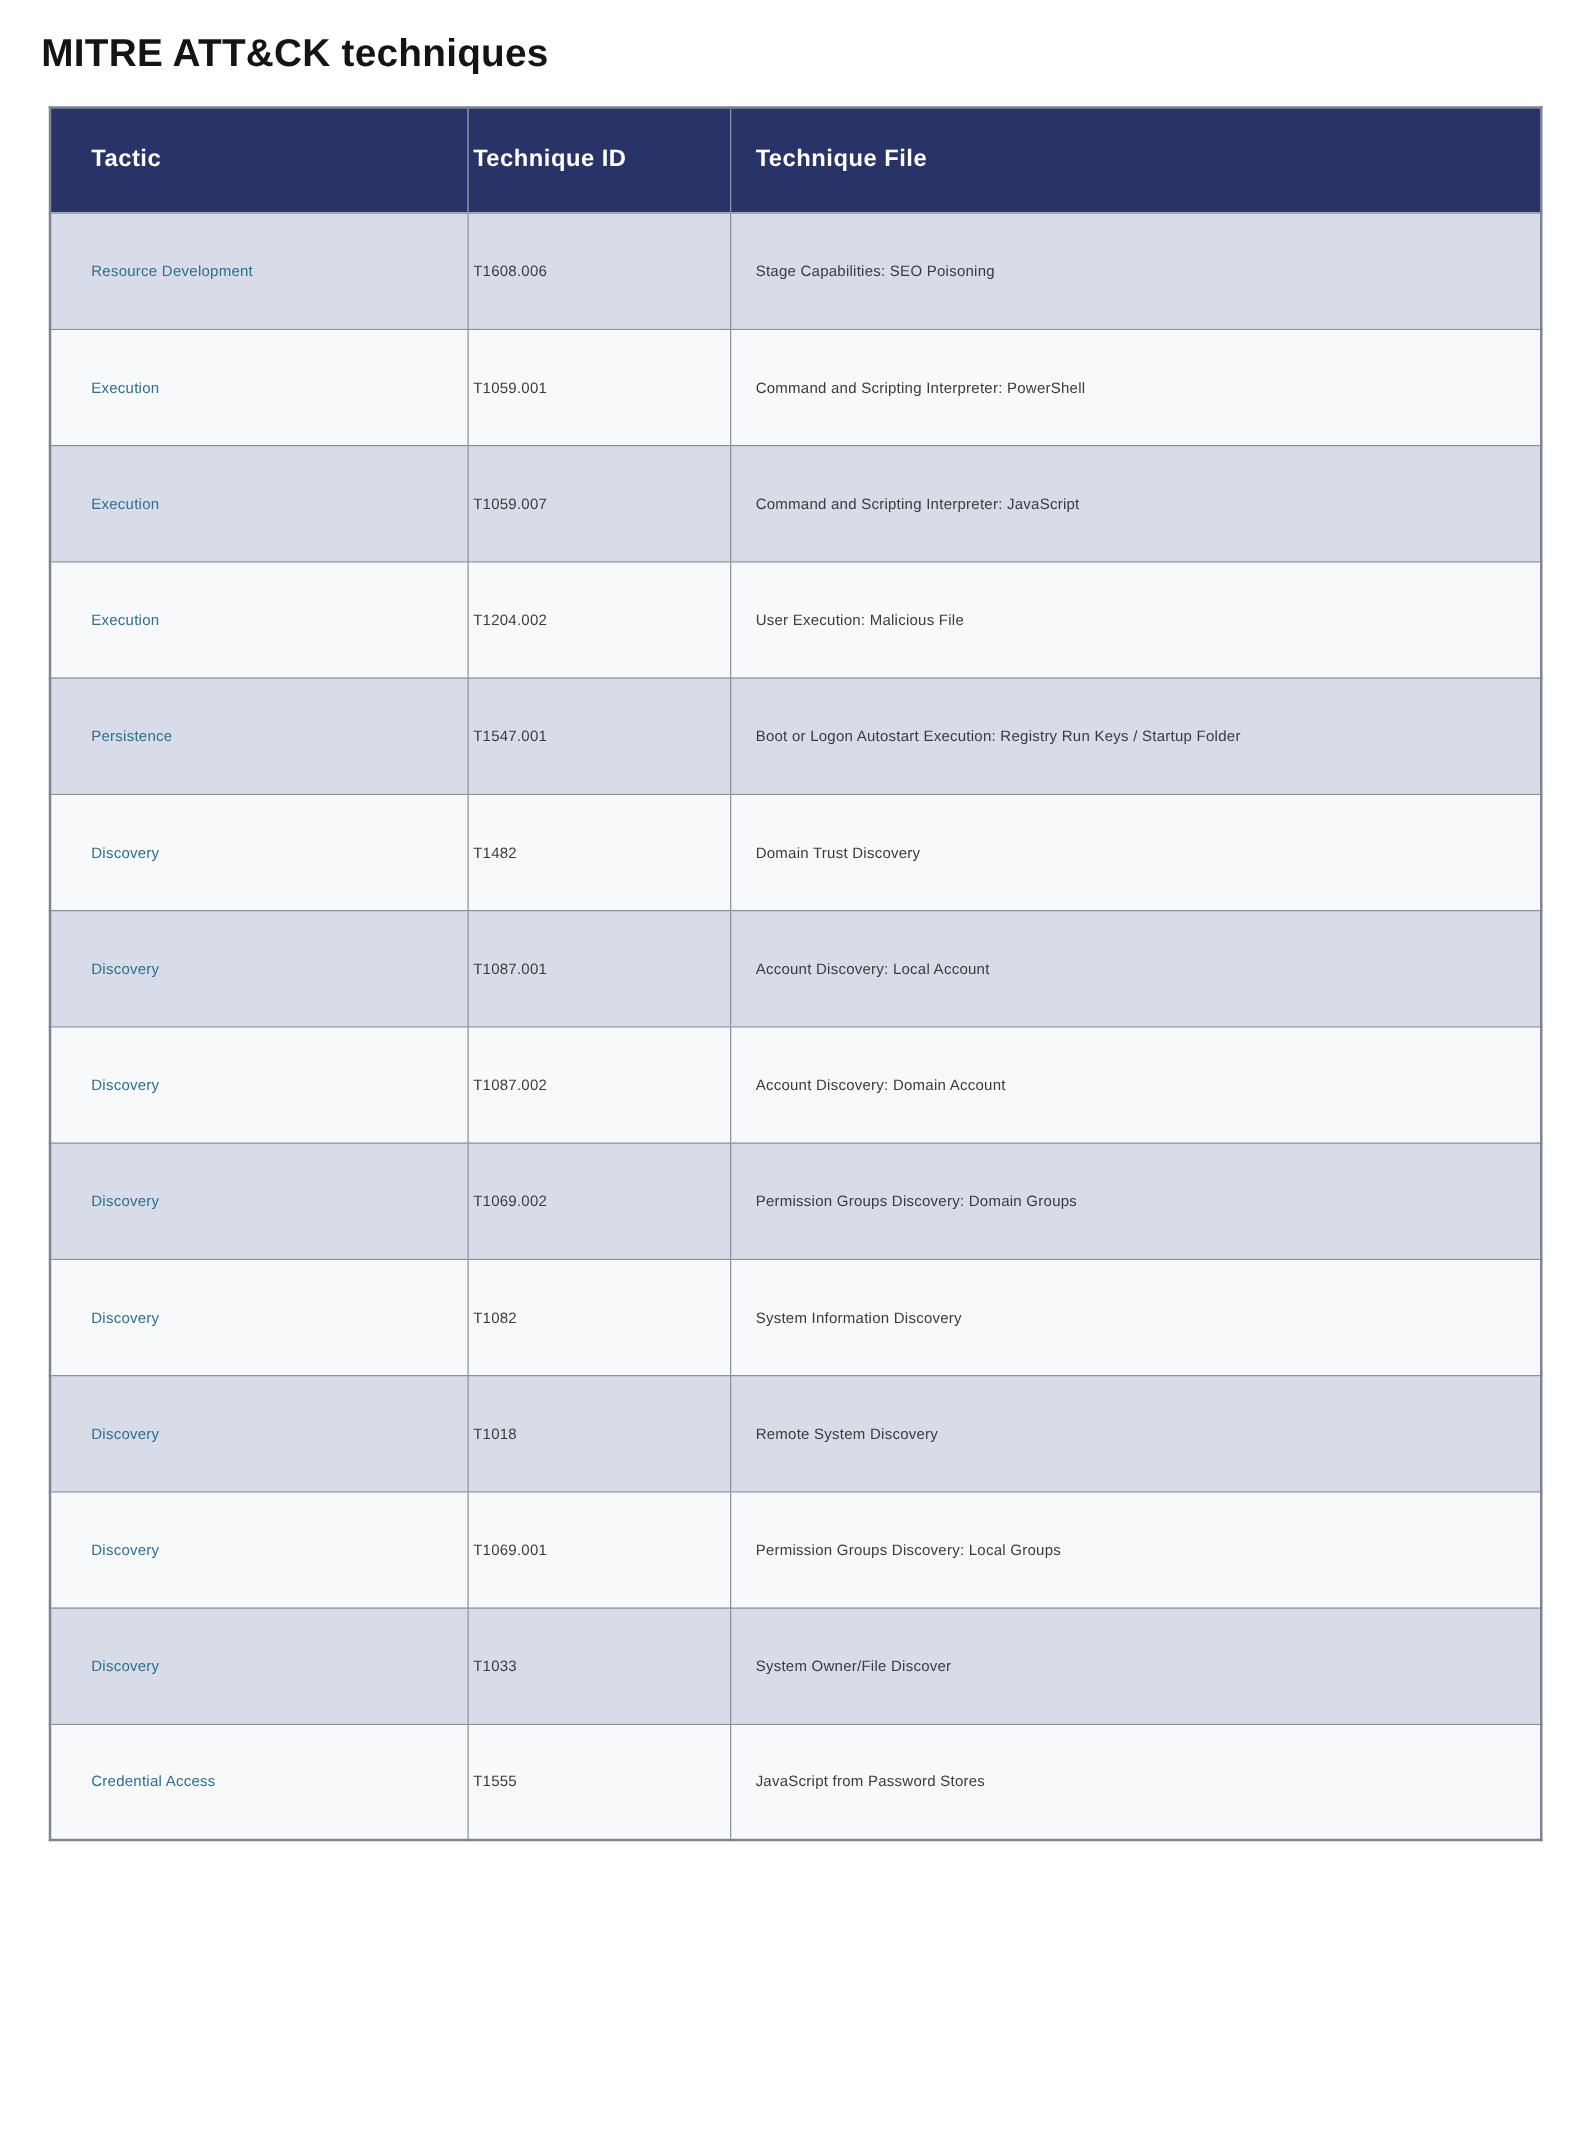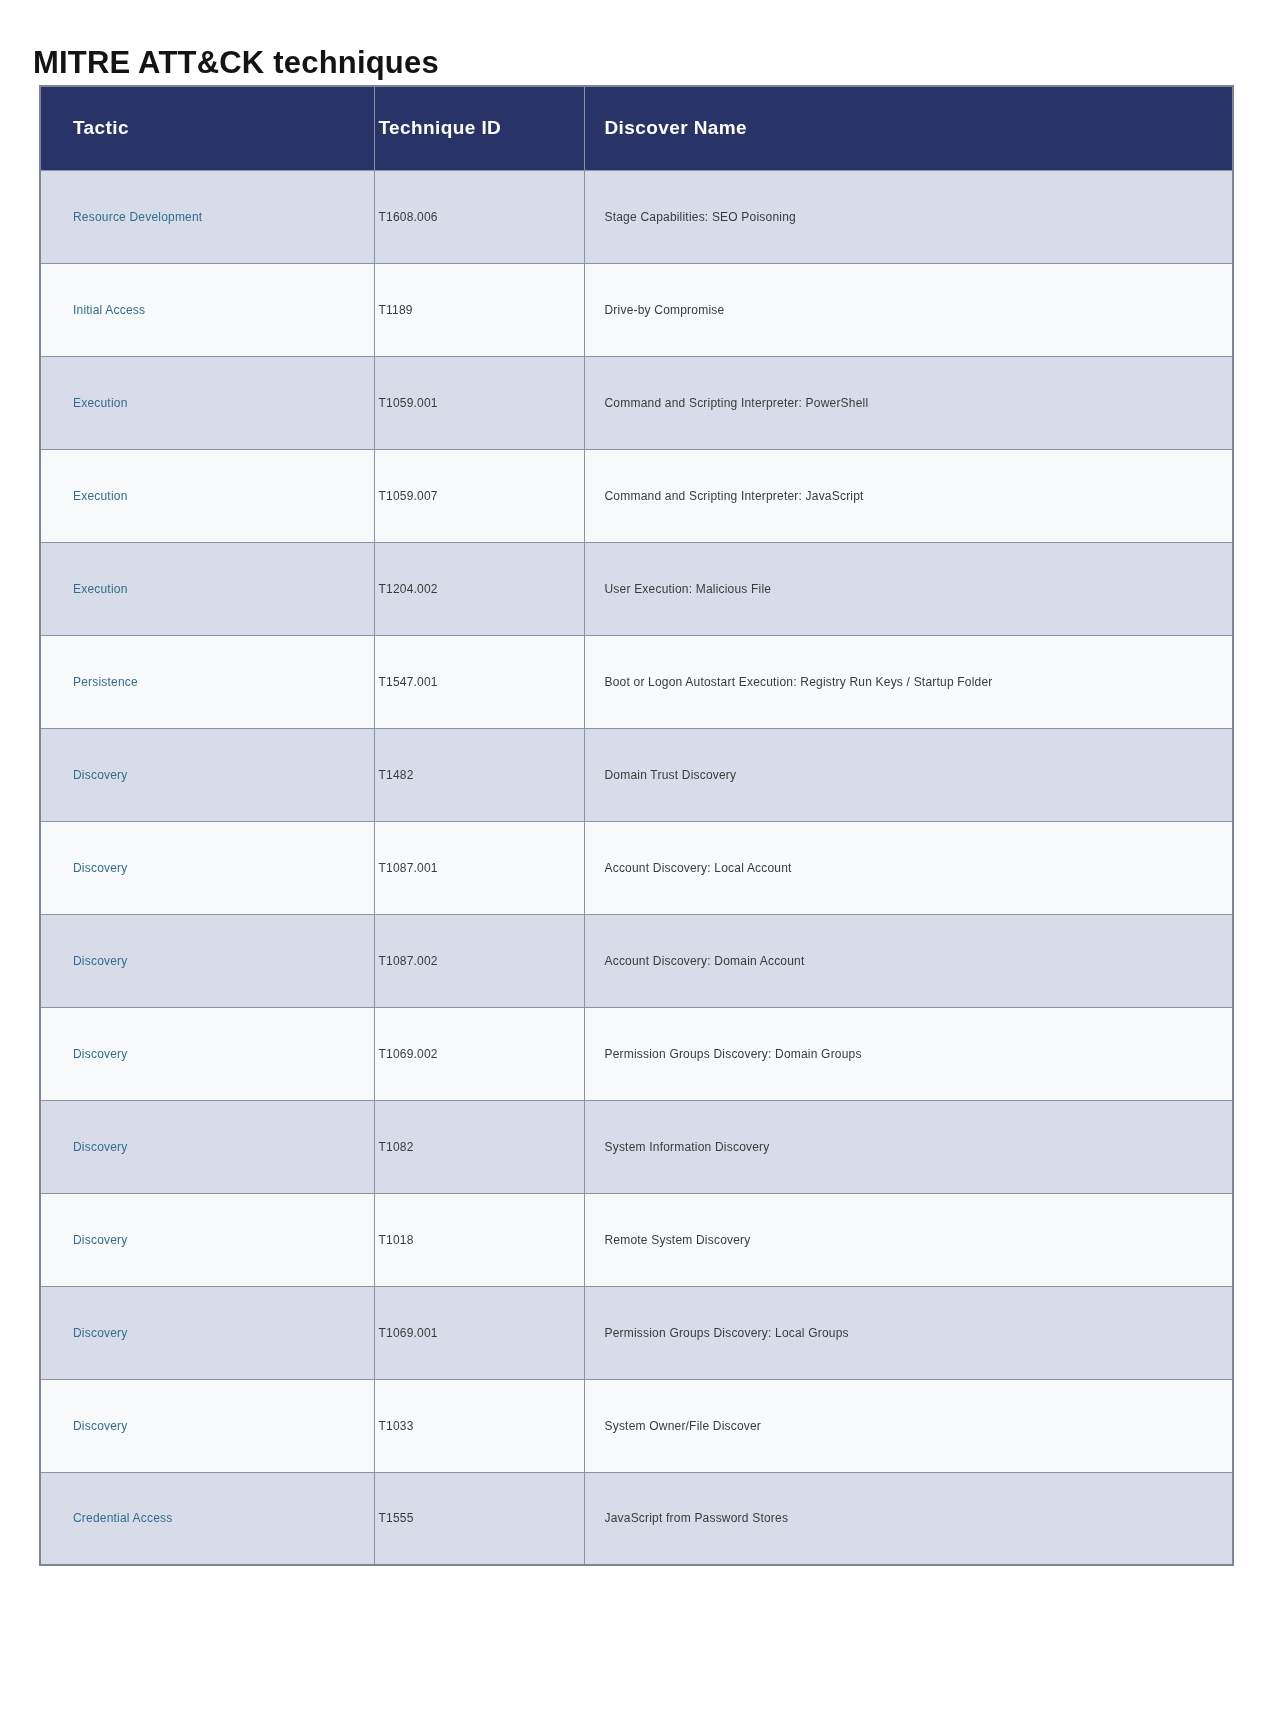--- a/index.html
+++ b/index.html
@@ -13,21 +13,20 @@
     font-family: "Liberation Sans", "DejaVu Sans", sans-serif;
   }
   .page-title {
     position: absolute;
     left: 33px;
     top: 25px;
     font-size: 31px;
     font-weight: 700;
     letter-spacing: 0.2px;
     color: #141414;
-    margin-top: 20px;
   }
   table.techniques {
     position: absolute;
     left: 39px;
     top: 85px;
     width: 1193px;
     border-collapse: collapse;
     table-layout: fixed;
   }
   table.techniques { border: 2px solid #7d8492; }
@@ -78,43 +77,34 @@
   <table class="techniques">
     <colgroup>
       <col class="col-tactic">
       <col class="col-id">
       <col class="col-name">
     </colgroup>
     <thead>
       <tr>
         <th class="pad-tactic">Tactic</th>
         <th class="pad-id">Technique ID</th>
-        <th class="pad-name">Discover Name</th>
+        <th class="pad-name">Technique File</th>
       </tr>
     </thead>
     <tbody id="table-body">
     <tr>
       <td class="pad-tactic">
         <span class="tactic-link">Resource Development</span>
       </td>
       <td class="pad-id">T1608.006</td>
       <td class="pad-name">
         <div class="name-wrap">Stage Capabilities: SEO Poisoning</div>
       </td>
     </tr>
 
-    <tr>
-      <td class="pad-tactic">
-        <span class="tactic-link">Initial Access</span>
-      </td>
-      <td class="pad-id">T1189</td>
-      <td class="pad-name">
-        <div class="name-wrap">Drive-by Compromise</div>
-      </td>
-    </tr>
 
     <tr>
       <td class="pad-tactic">
         <span class="tactic-link">Execution</span>
       </td>
       <td class="pad-id">T1059.001</td>
       <td class="pad-name">
         <div class="name-wrap">Command and Scripting Interpreter: PowerShell</div>
       </td>
     </tr>

